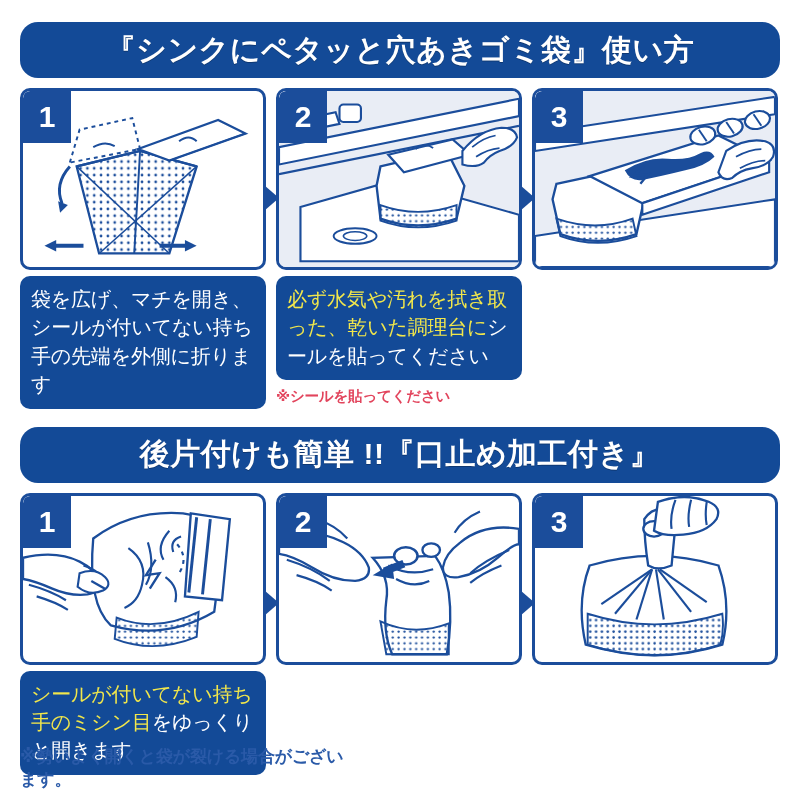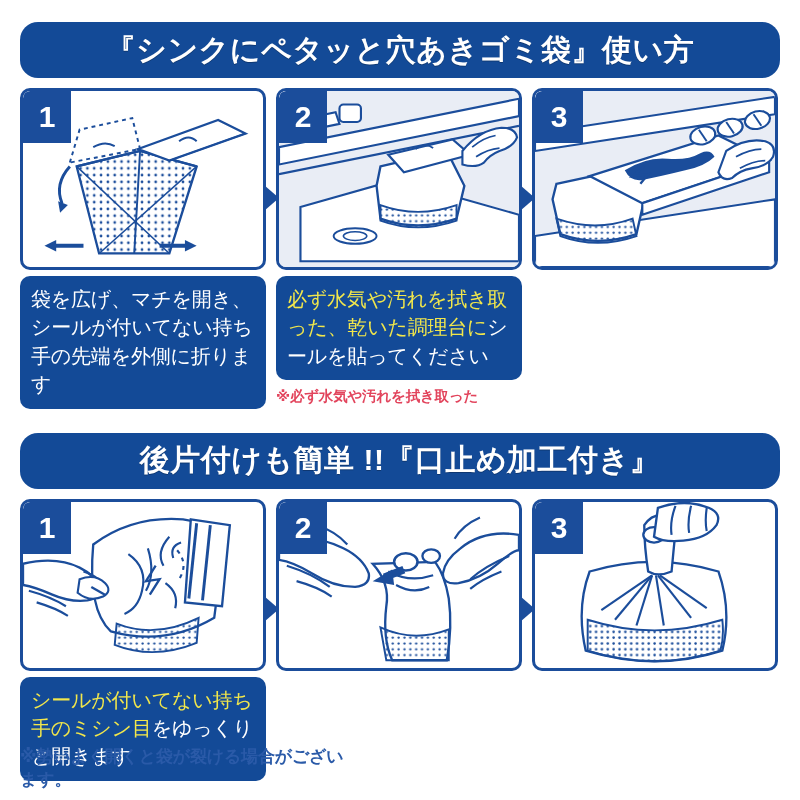--- a/index.html
+++ b/index.html
@@ -29,21 +29,21 @@
     display: flex;
     align-items: center;
     justify-content: center;
     color: #ffffff;
     font-size: 30px;
     font-weight: bold;
     letter-spacing: 0.5px;
     text-shadow: 0 1px 0 rgba(0,0,0,0.25);
   }
   .banner.second {
-    margin-top: 24px;
+    margin-top: 18px;
   }
 
   
   .row {
     display: flex;
     margin-top: 10px;
     position: relative;
   }
   .col {
     width: 246px;
@@ -217,21 +217,21 @@
 
           <path d="M188 62 q18 -22 40 -24 q14 0 16 10 q-4 10 -18 14 q-10 4 -16 12 q-8 6 -22 2 Z" fill="#ffffff" stroke="#1b4d9b" stroke-width="2.2"></path>
           <path d="M198 58 q12 -10 24 -12" fill="none" stroke="#1b4d9b" stroke-width="1.8"></path>
           <path d="M202 68 q12 -8 24 -9" fill="none" stroke="#1b4d9b" stroke-width="1.8"></path>
         </svg>
         <div class="num-badge">2</div>
       </div>
       <div class="caption">
         <span class="hl">必ず水気や汚れを拭き取った、乾いた調理台に</span><span>シールを貼ってください</span>
       </div>
-      <div class="note-red">※必ず水気や汚れを拭き取った</div>
+      <div class="note-red">※シールを貼ってください</div>
       <div class="arrow-between"></div>
     </div>
 
     <div class="col">
       <div class="panel">
         <svg viewBox="0 0 246 182" preserveAspectRatio="none">
           <defs>
             <pattern id="dots3" width="6" height="6" patternUnits="userSpaceOnUse">
               <circle cx="2.6" cy="2.6" r="1.2" fill="#1b4d9b"></circle>
             </pattern>

